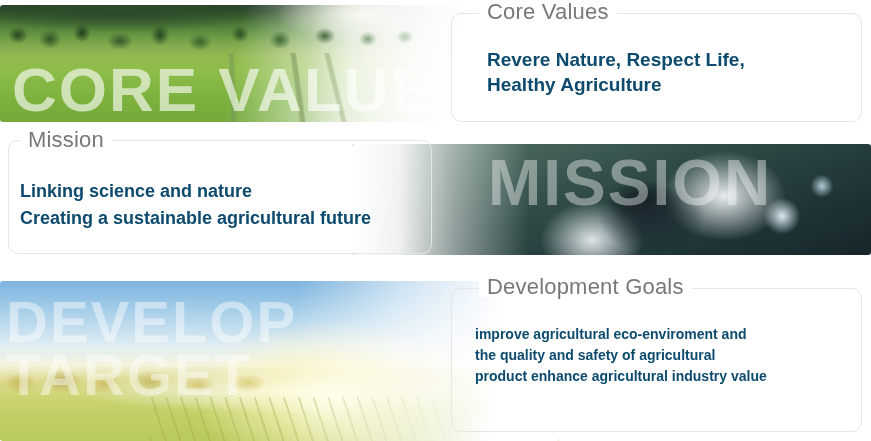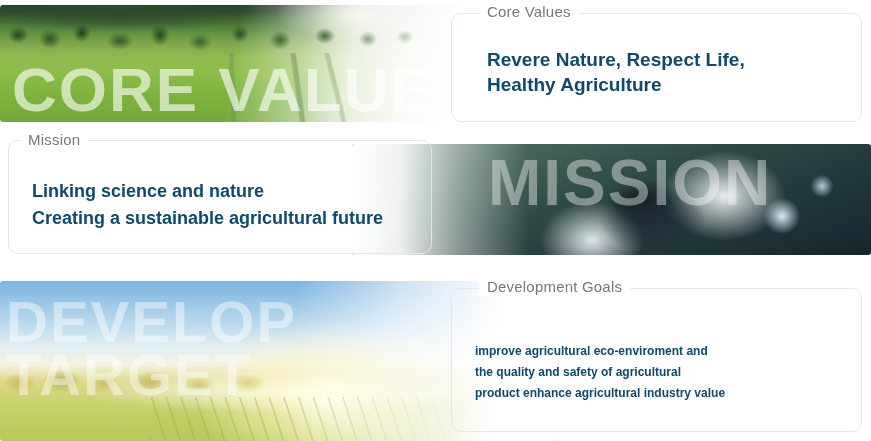--- a/index.html
+++ b/index.html
@@ -27,21 +27,21 @@
     position: absolute;
     border: 1px solid #e6e6e6;
     border-radius: 10px;
     background: transparent;
     box-sizing: border-box;
   }
   .panel-legend {
     position: absolute;
     background: #ffffff;
     color: #787878;
-    font-size: 15px;
+    font-size: 22px;
     font-weight: 400;
     letter-spacing: .2px;
     line-height: 20px;
     padding: 0 8px;
     white-space: nowrap;
   }
 
   .panel-text {
     position: absolute;
     color: #0c4a6e;
@@ -122,21 +122,21 @@
   #photo-core .fade {
     background: linear-gradient(95deg, rgba(255,255,255,0) 55%, rgba(255,255,255,.55) 70%, #ffffff 86%);
   }
 
   
   #box-mission {
     left: 8px; top: 140px; width: 424px; height: 114px;
   }
   #legend-mission { left: 20px; top: 130px; }
   #text-mission {
-    left: 32px; top: 178px; width: 400px;
+    left: 20px; top: 178px; width: 400px;
     font-size: 18px; line-height: 27px;
   }
   #photo-mission {
     left: 352px; top: 144px; width: 519px; height: 111px;
     border-radius: 3px;
     background:
       radial-gradient(circle 26px at 430px 72px, rgba(230,245,255,.95) 0%, rgba(230,245,255,0) 70%),
       radial-gradient(circle 16px at 470px 42px, rgba(215,240,255,.8) 0%, rgba(215,240,255,0) 72%),
       radial-gradient(ellipse 70px 46px at 300px 74px, #1d2b33 0%, rgba(29,43,51,0) 76%),
       radial-gradient(ellipse 48px 30px at 292px 58px, #0e1519 0%, rgba(14,21,25,0) 78%),
@@ -150,22 +150,22 @@
   #photo-mission .fade {
     background: linear-gradient(90deg, #ffffff 0%, rgba(255,255,255,.92) 9%, rgba(255,255,255,.45) 20%, rgba(255,255,255,0) 34%);
   }
 
   
   #box-goals {
     left: 451px; top: 288px; width: 411px; height: 144px;
   }
   #legend-goals { left: 479px; top: 277px; }
   #text-goals {
-    left: 475px; top: 341px; width: 380px;
-    font-size: 12px; line-height: 21px;
+    left: 475px; top: 324px; width: 380px;
+    font-size: 14px; line-height: 21px;
   }
   #photo-goals {
     left: 0px; top: 281px; width: 560px; height: 160px;
     border-radius: 3px;
     background:
       radial-gradient(ellipse 190px 110px at 330px 118px, rgba(255,255,230,.95) 0%, rgba(255,248,200,.55) 35%, rgba(255,240,170,0) 72%),
       radial-gradient(ellipse 300px 30px at 300px 110px, rgba(255,255,255,.9) 0%, rgba(255,255,255,0) 75%),
       linear-gradient(to bottom,
         #7fb4df 0px, #8fc0e4 14px,
         #a7cfe9 30px, #c4deee 48px,

